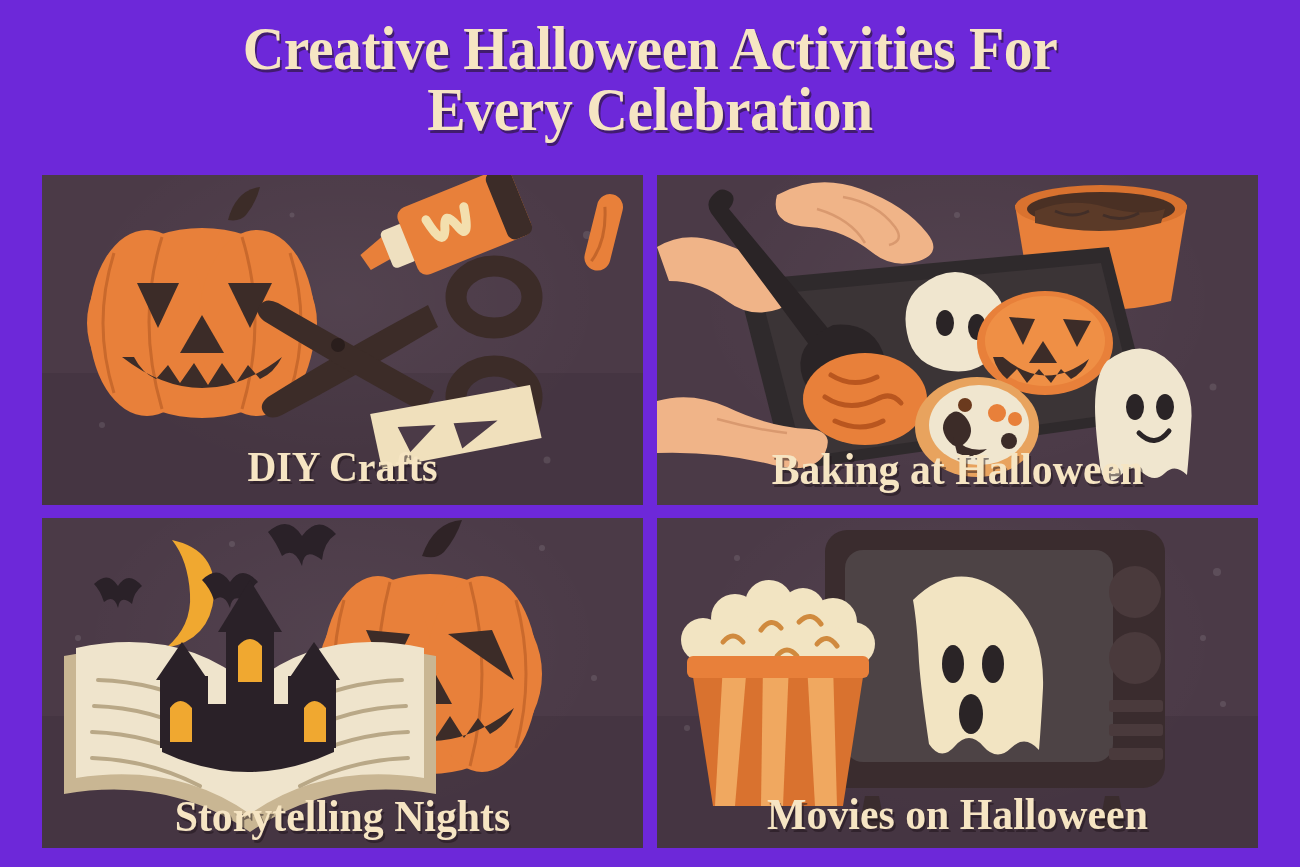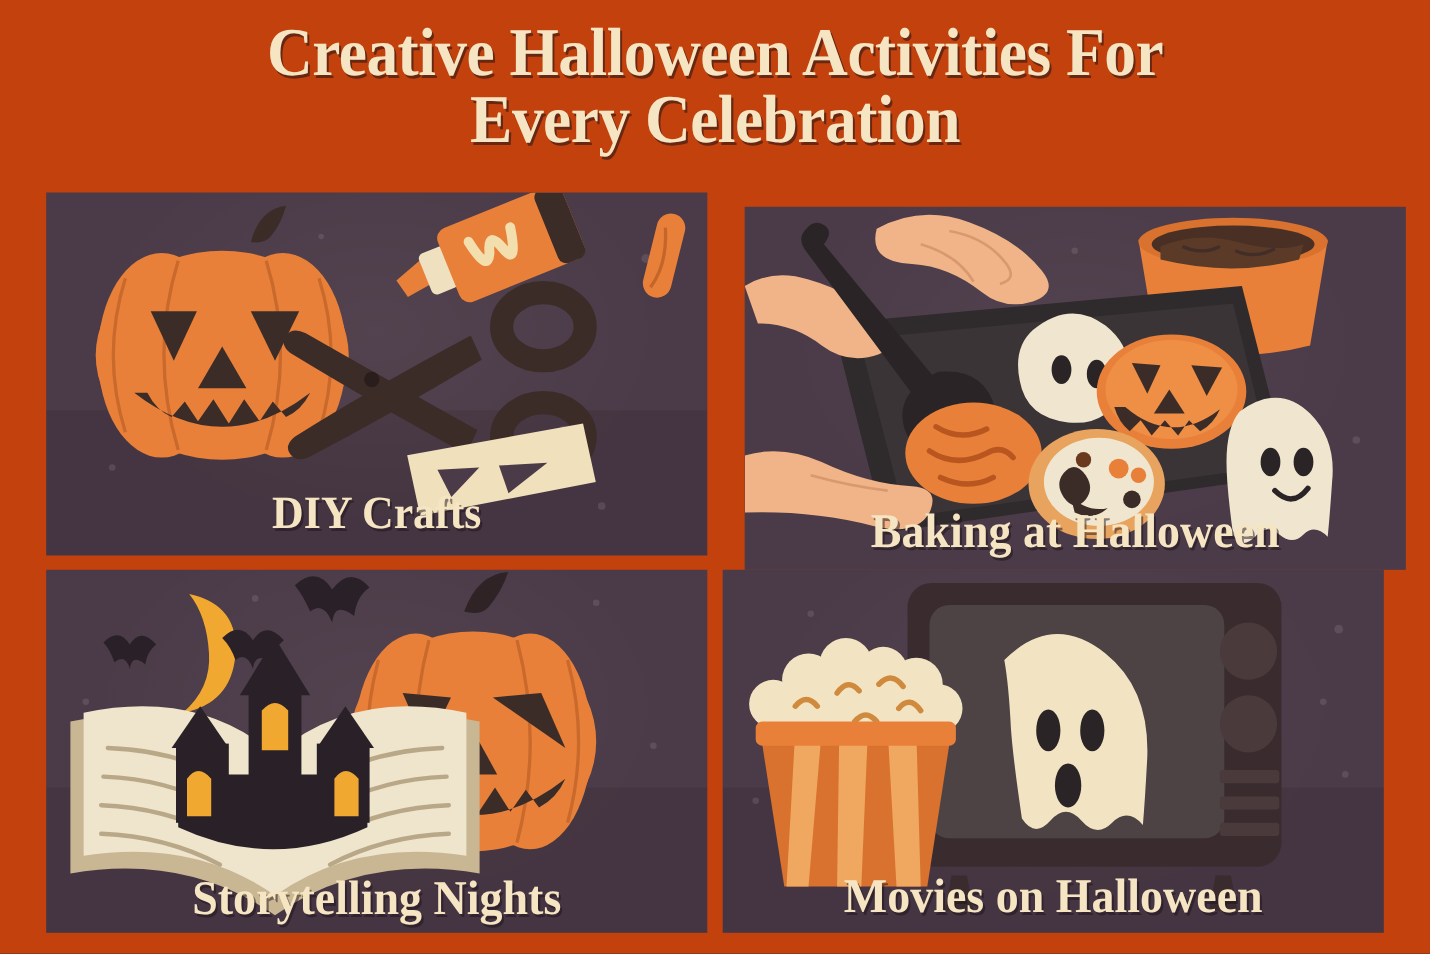--- a/index.html
+++ b/index.html
@@ -1,21 +1,21 @@
 <!DOCTYPE html>
 <html><head>
 <meta charset="utf-8">
 <style>
   html,body{margin:0;padding:0;}
   body{
     width:1300px;height:867px;overflow:hidden;
     background:#3a2a32;
     font-family:"Liberation Serif", serif;
   }
-  .poster{position:relative;width:1300px;height:867px;background:#c2410c;}
+  .poster{position:relative;width:1300px;height:867px;background:#6d28d9;}
 
   
   .title{
     position:absolute;left:0;top:18px;width:1300px;
     text-align:center;
     color:#f6e5c3;
     font-family:"Liberation Serif", serif;
     font-weight:700;
     font-size:62px;
     line-height:0.98;
@@ -25,21 +25,21 @@
     white-space:pre-line;
   }
 
   
   .grid{position:absolute;left:42px;top:175px;width:1216px;height:852px;}
   .panel{
     position:absolute;width:601px;height:330px;
     background:#4b3a47;overflow:hidden;
   }
   .p1{left:0;top:0;}
-  .p2{left:635px;top:0;margin-top:13px;}
+  .p2{left:615px;top:0;}
   .p3{left:0;top:343px;}
   .p4{left:615px;top:343px;}
   .panel .vign{position:absolute;inset:0;
     background:radial-gradient(ellipse at 50% 38%, rgba(255,255,255,.045), rgba(0,0,0,0) 62%);}
   .floor{position:absolute;left:0;right:0;bottom:0;height:40%;background:rgba(0,0,0,.07);}
 
   .caption{
     position:absolute;left:0;width:100%;text-align:center;
     color:#f6e5c3;font-family:"Liberation Serif",serif;font-weight:700;
     text-shadow:2px 3px 0 rgba(30,18,24,.5);

